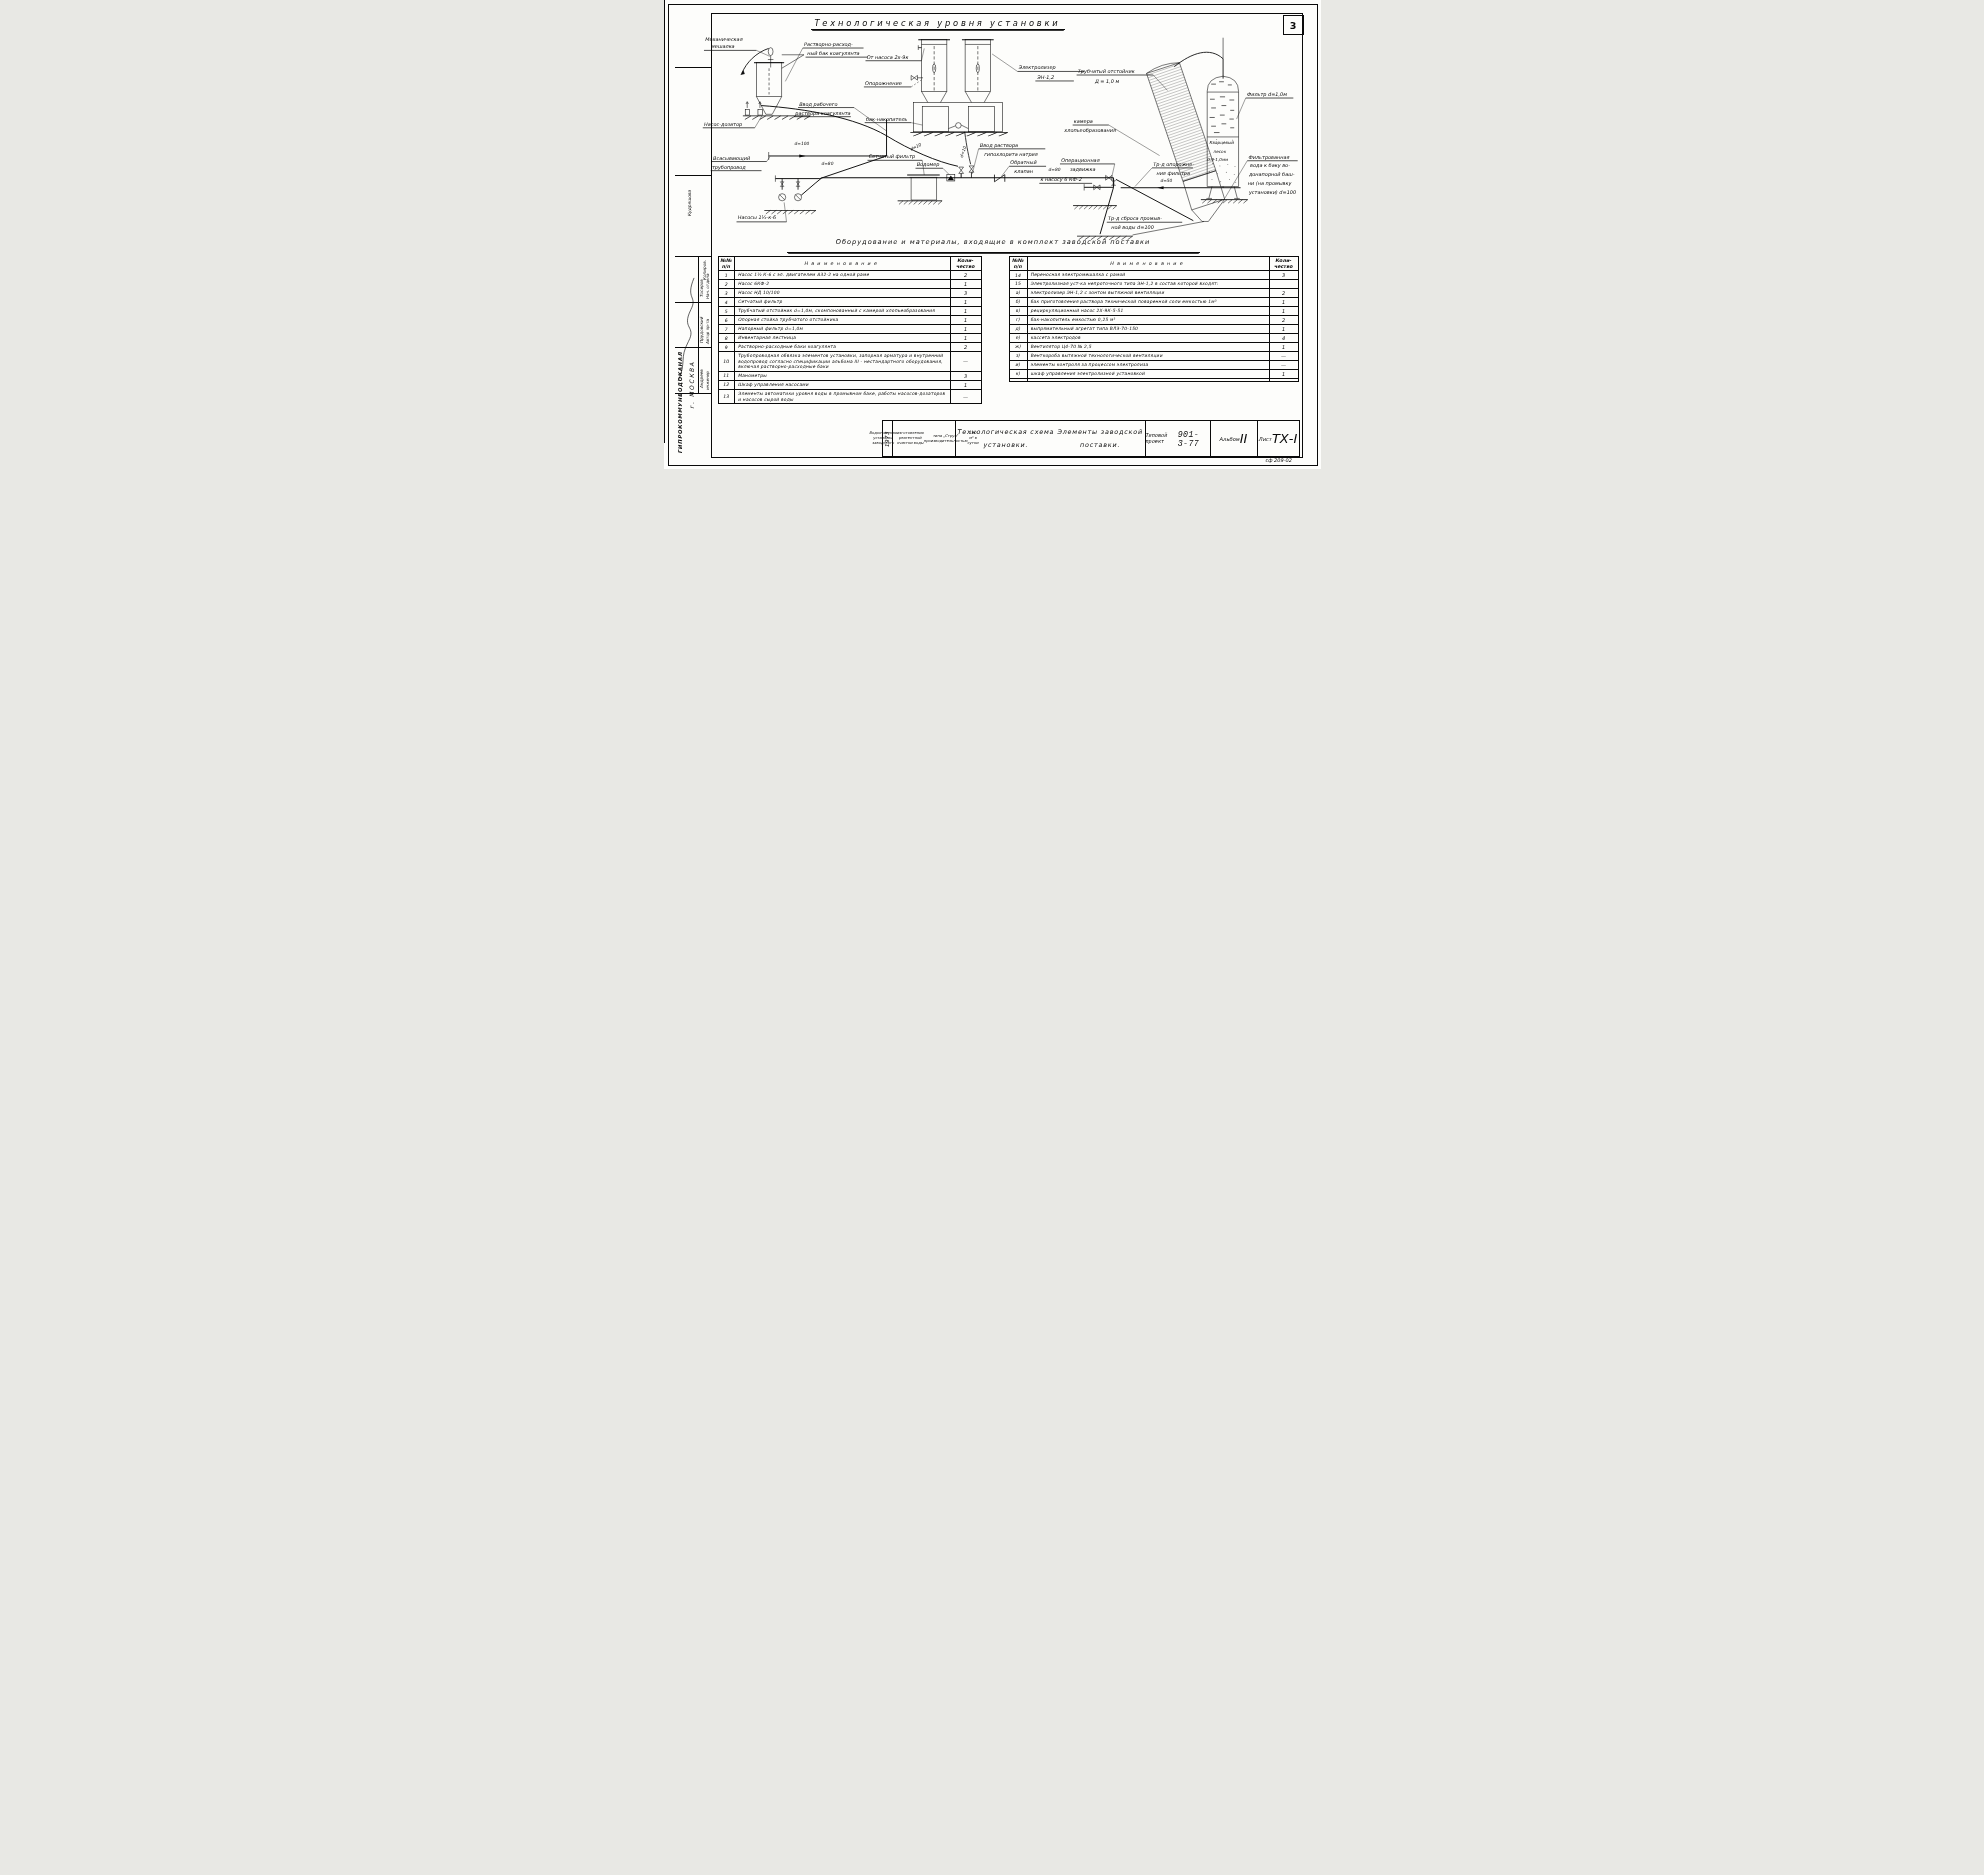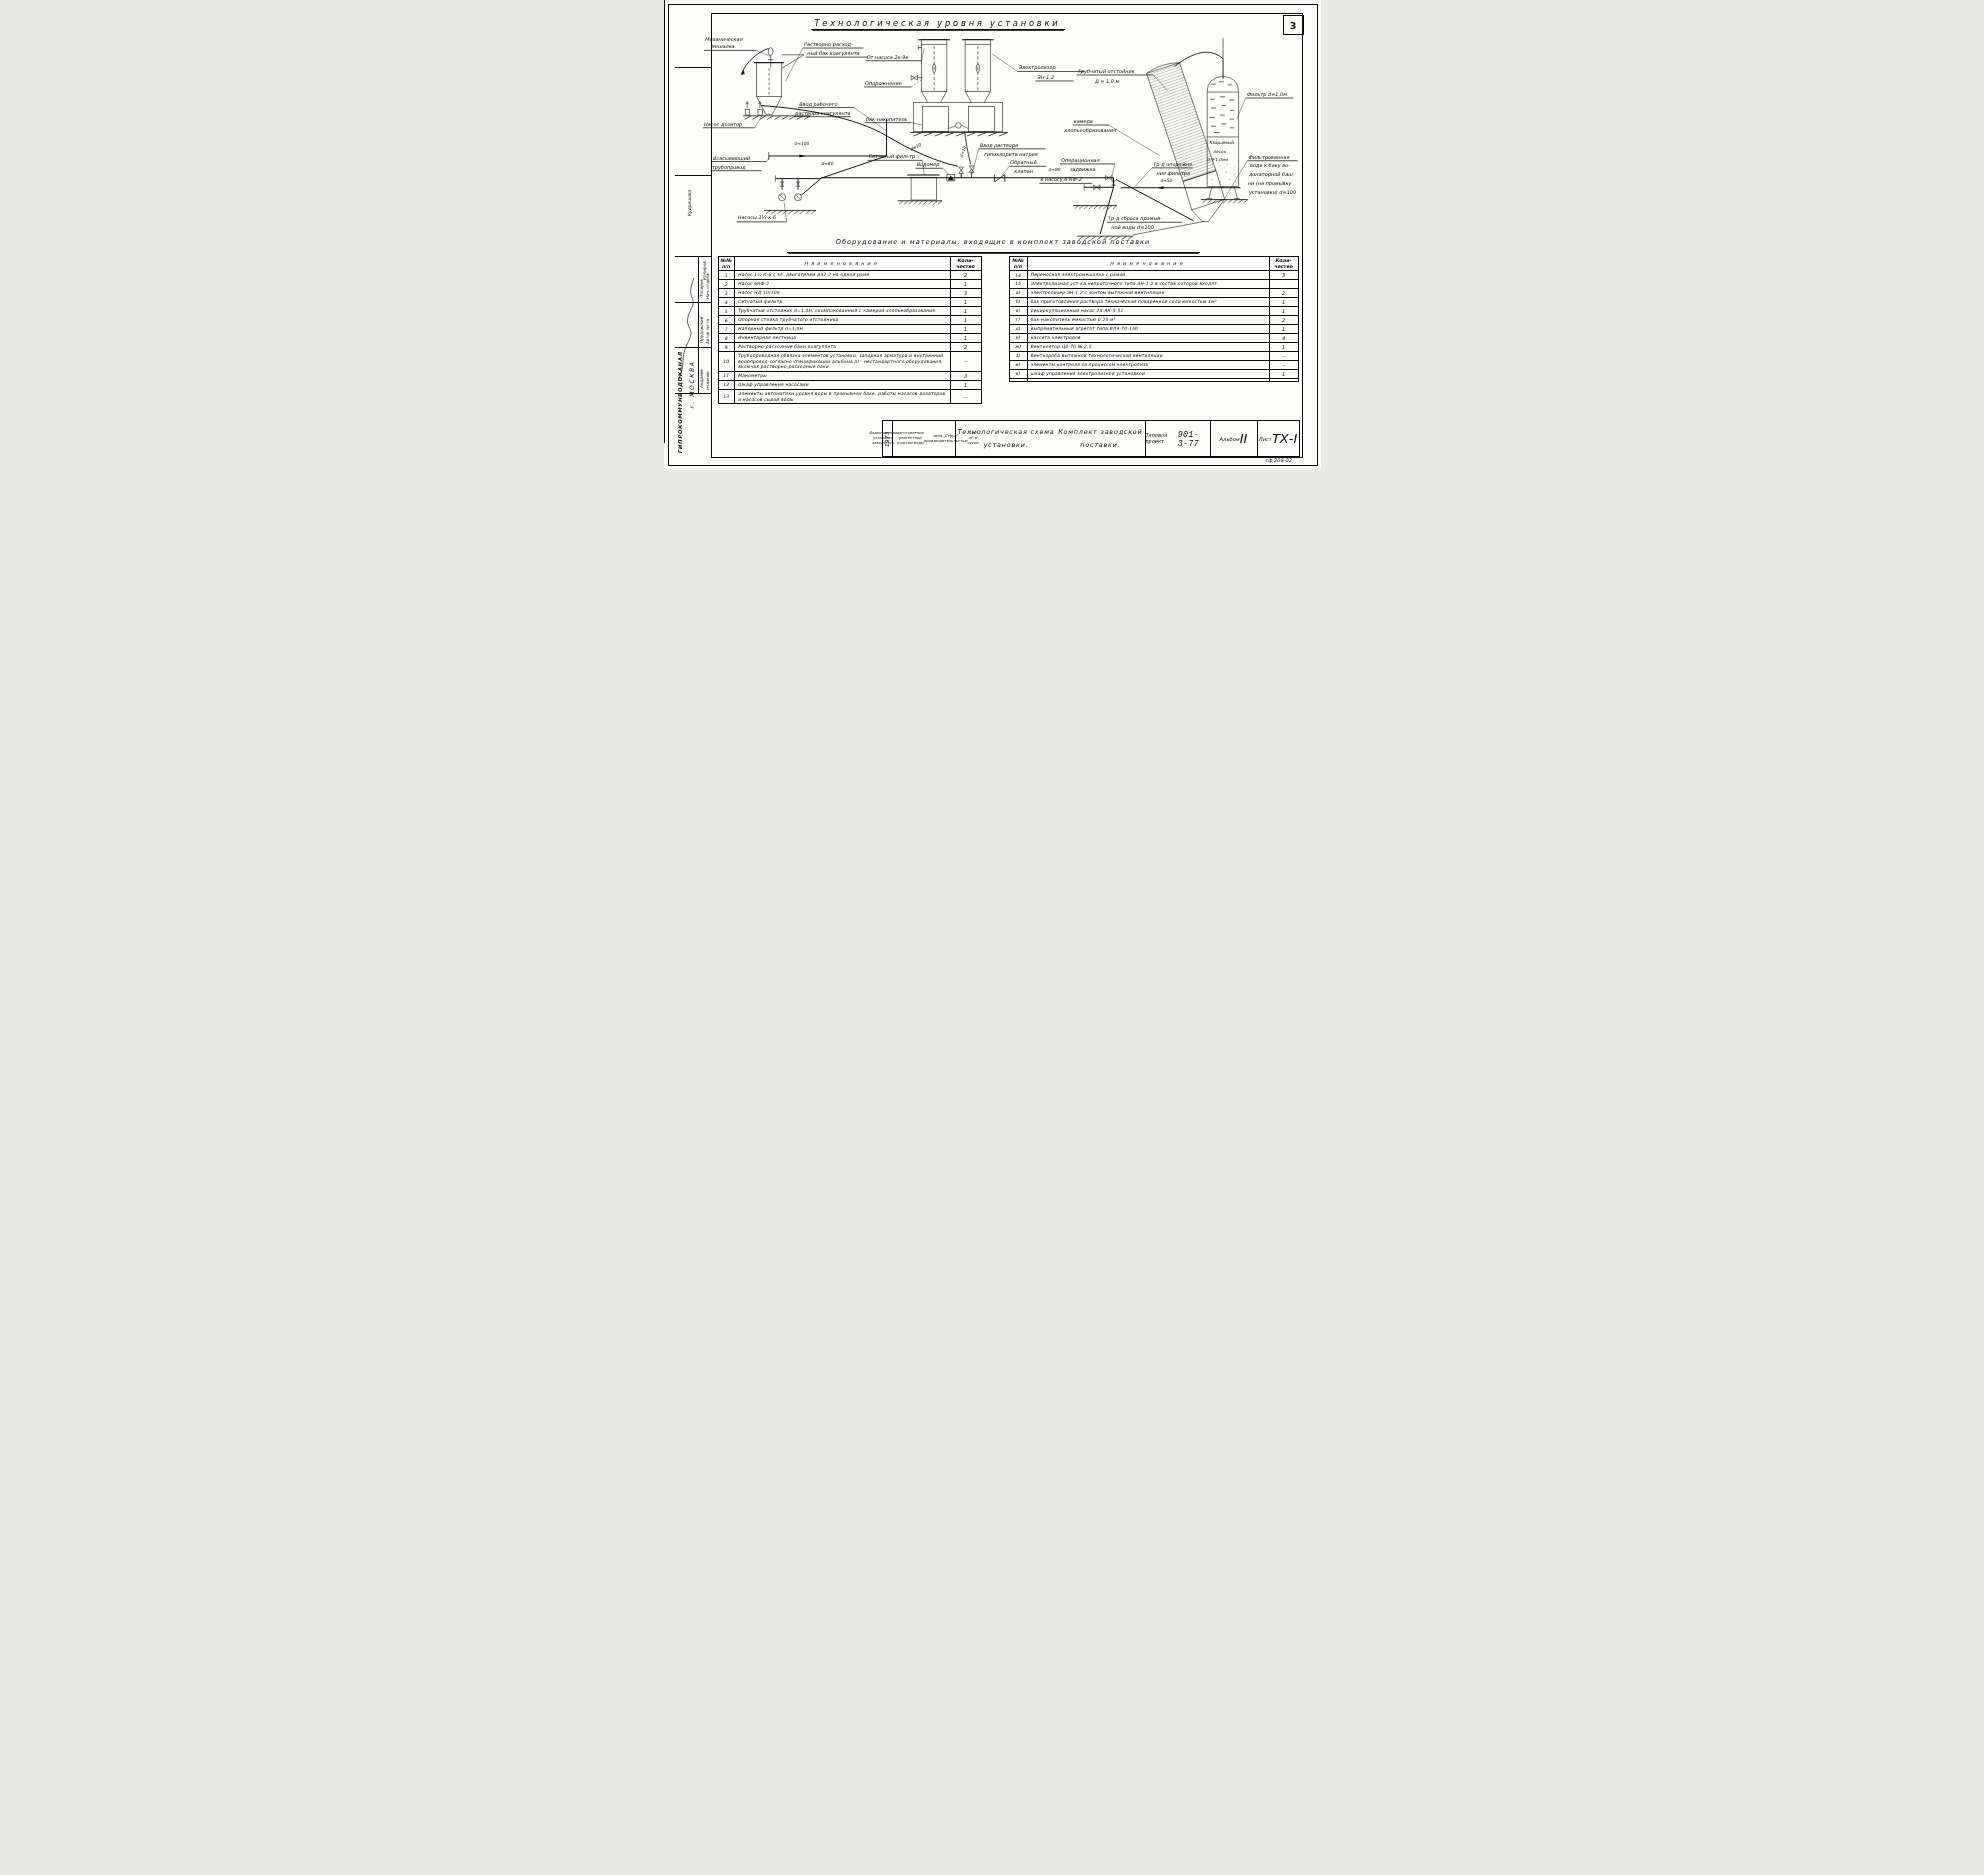--- a/index.html
+++ b/index.html
@@ -525,21 +525,21 @@
       <span>1973</span>
     </div>
     <div class="stamp-cell" id="stamp-desc">
       <div>Водоочистная установка заводского</div>
       <div>изготовления реагентной очистки воды</div>
       <div>типа „Струя" производительностью</div>
       <div>100 м³ в сутки</div>
     </div>
     <div class="stamp-cell" id="stamp-main">
       <div>Технологическая схема установки.</div>
-      <div>Комплект заводской поставки.</div>
+      <div>Элементы заводской поставки.</div>
     </div>
     <div class="stamp-cell" id="stamp-project">
       <div class="lab">Типовой проект</div>
       <div class="val">901-3-77</div>
     </div>
     <div class="stamp-cell" id="stamp-album">
       <div class="lab">Альбом</div>
       <div class="val">II</div>
     </div>
     <div class="stamp-cell" id="stamp-sheet">

